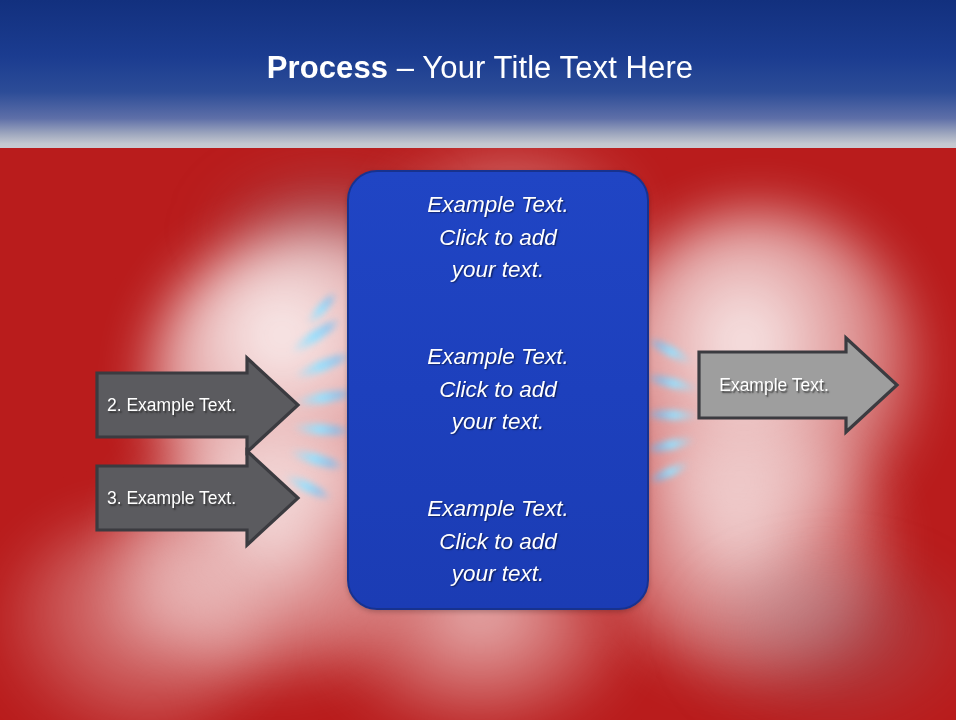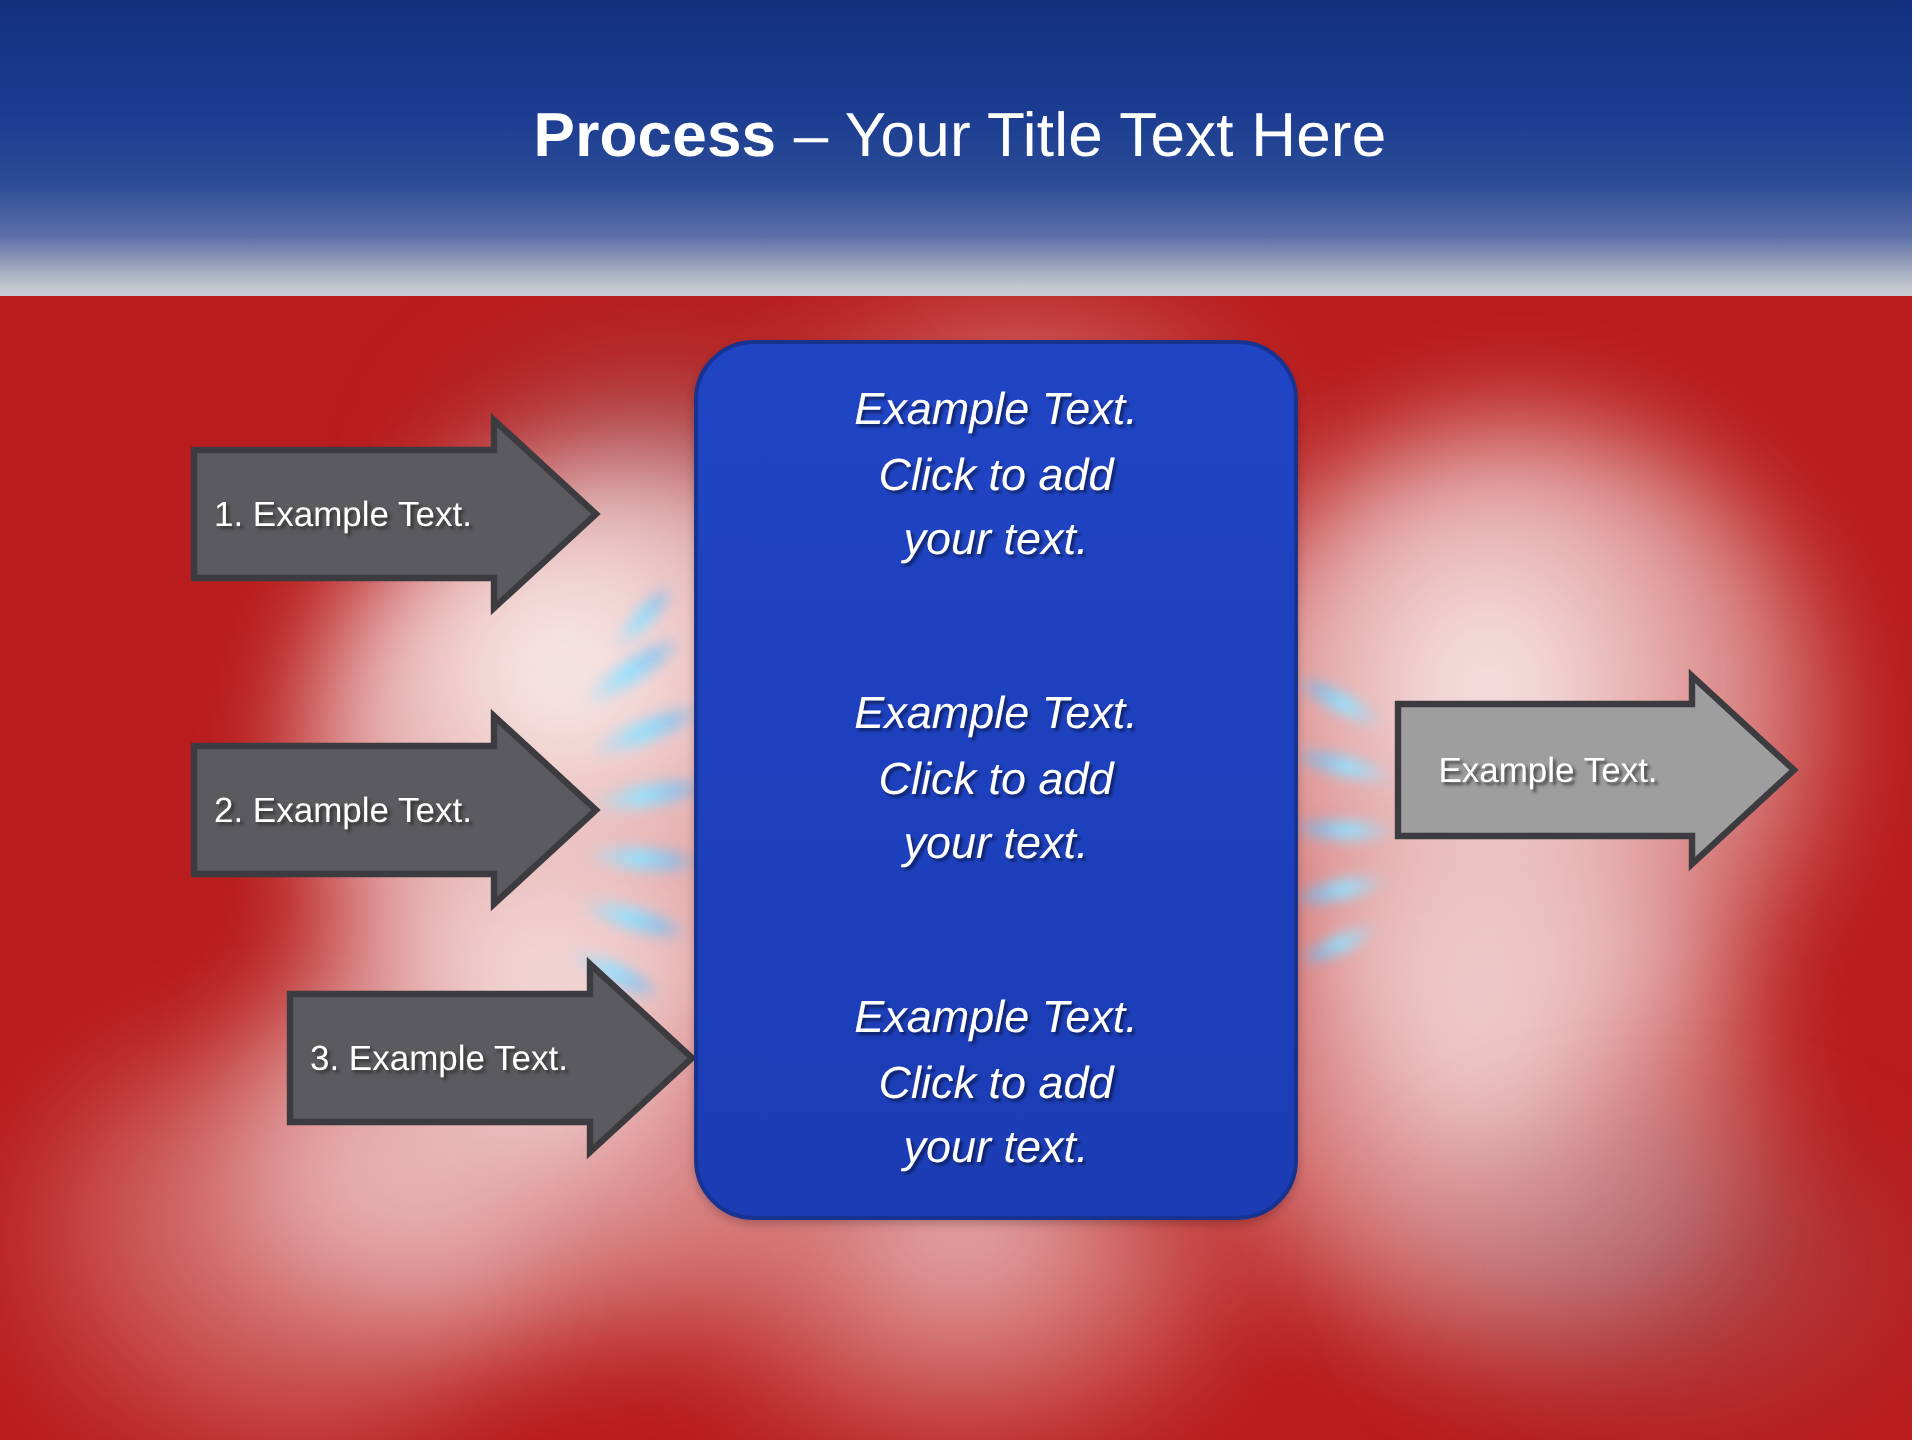--- a/index.html
+++ b/index.html
@@ -83,35 +83,29 @@
     <div class="feather" style="left:644px;top:346px;width:52px;height:10px;transform:rotate(28deg) scaleX(-1);"></div>
     <div class="feather" style="left:644px;top:378px;width:56px;height:10px;transform:rotate(14deg) scaleX(-1);"></div>
     <div class="feather" style="left:644px;top:410px;width:56px;height:10px;transform:rotate(2deg) scaleX(-1);"></div>
     <div class="feather" style="left:644px;top:440px;width:52px;height:10px;transform:rotate(-12deg) scaleX(-1);"></div>
     <div class="feather" style="left:646px;top:468px;width:46px;height:9px;transform:rotate(-24deg) scaleX(-1);"></div>
   </div>
 
   <div class="header"></div>
   <div class="title"><b>Process</b><span class="rest"> – </span><span class="rest">Your Title Text Here</span></div>
 
-  <div class="arrow arrow-left" style="left:95px;top:208px;width:205px;height:98px;">
-    <svg width="205" height="98" viewBox="0 0 205 98">
-      <polygon points="2,17 152,17 152,2 203,49 152,96 152,81 2,81" fill="#5b5b5f" stroke="#3b3b40" stroke-width="3.2" stroke-linejoin="miter"></polygon>
-    </svg>
-    <div class="lbl">1. Example Text.</div>
-  </div>
 
   <div class="arrow arrow-left" style="left:95px;top:356px;width:205px;height:98px;">
     <svg width="205" height="98" viewBox="0 0 205 98">
       <polygon points="2,17 152,17 152,2 203,49 152,96 152,81 2,81" fill="#5b5b5f" stroke="#3b3b40" stroke-width="3.2" stroke-linejoin="miter"></polygon>
     </svg>
     <div class="lbl">2. Example Text.</div>
   </div>
 
-  <div class="arrow arrow-left" style="left:95px;top:480px;width:205px;height:98px;margin-left:48px;">
+  <div class="arrow arrow-left" style="left:95px;top:449px;width:205px;height:98px;">
     <svg width="205" height="98" viewBox="0 0 205 98">
       <polygon points="2,17 152,17 152,2 203,49 152,96 152,81 2,81" fill="#5b5b5f" stroke="#3b3b40" stroke-width="3.2" stroke-linejoin="miter"></polygon>
     </svg>
     <div class="lbl">3. Example Text.</div>
   </div>
 
   <div class="arrow arrow-right" style="left:697px;top:336px;width:202px;height:98px;">
     <svg width="202" height="98" viewBox="0 0 202 98">
       <polygon points="2,16 149,16 149,2 200,49 149,96 149,82 2,82" fill="#9e9e9e" stroke="#3b3b40" stroke-width="3.2" stroke-linejoin="miter"></polygon>
     </svg>

